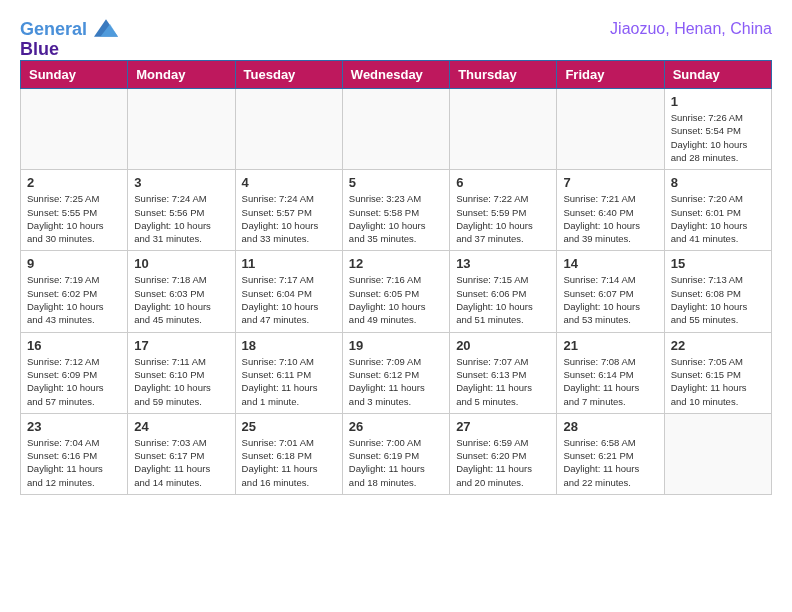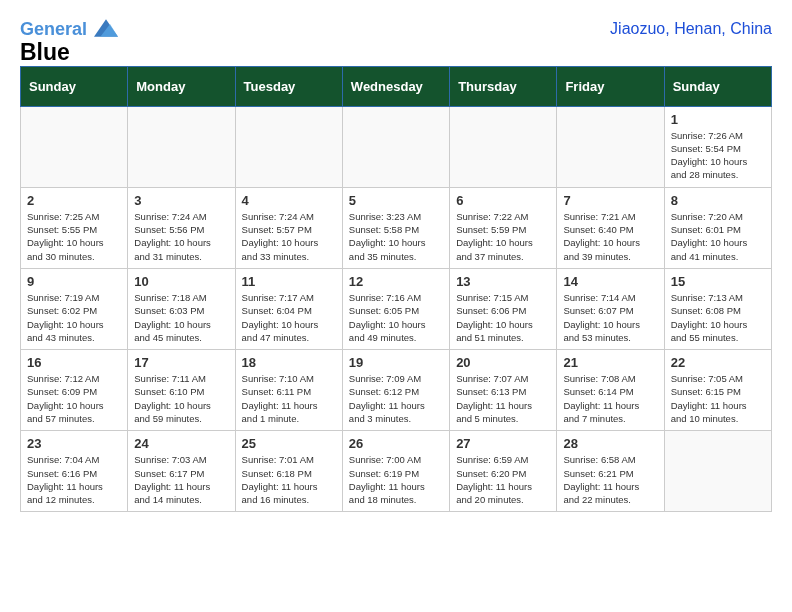--- a/index.html
+++ b/index.html
@@ -39,31 +39,31 @@
     .title-block {
       text-align: right;
     }
     .month-title {
       font-size: 36px;
       font-weight: bold;
       color: #333;
     }
     .location {
       font-size: 16px;
-      color: #1d4ed8;
+      color: #8b5cf6;
     }
     .calendar {
       width: 100%;
       border-collapse: collapse;
     }
     .calendar th {
-      background-color: #14532d;
+      background-color: #be185d;
       color: white;
       text-align: left;
-      padding: 12px 8px;
+      padding: 6px 8px;
       font-size: 13px;
       border: 1px solid #2d6aaa;
     }
     .calendar td {
       border: 1px solid #ccc;
       vertical-align: top;
       padding: 5px 6px;
       font-size: 10px;
       color: #333;
       width: calc(100% / 7);
@@ -92,21 +92,21 @@
     <div>
       <div style="display:flex;align-items:center;">
         <div class="logo-text">
           <span>General</span>
           <svg class="logo-icon" viewBox="0 0 30 22" style="display:inline-block;vertical-align:middle;margin-left:2px;">
             <polygon points="0,22 15,0 30,22" fill="#3a7abf"></polygon>
             <polygon points="8,22 20,6 30,22" fill="#5aaae8" opacity="0.7"></polygon>
           </svg>
         </div>
       </div>
-      <div class="logo-text" style="color:#000000;font-size:23px;">Blue</div>
+      <div class="logo-text" style="color:#4c1d95;font-size:18px;">Blue</div>
     </div>
   </div>
   <div class="title-block">
     <div class="location">Jiaozuo, Henan, China</div>
   </div>
 </div>
 
 <table class="calendar">
   <thead>
     <tr>

